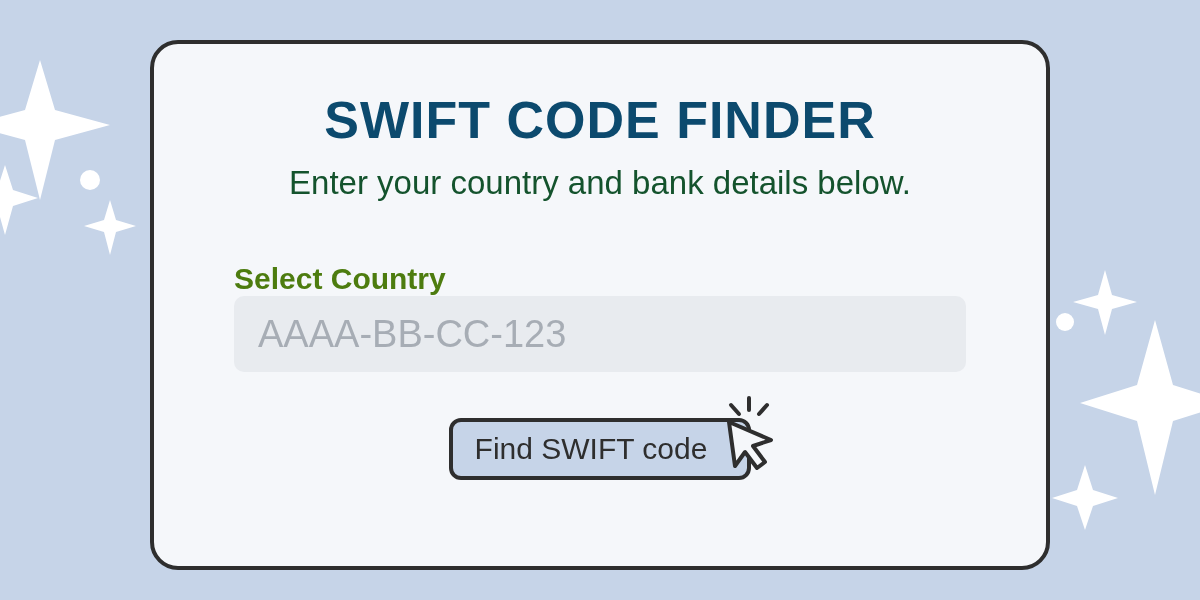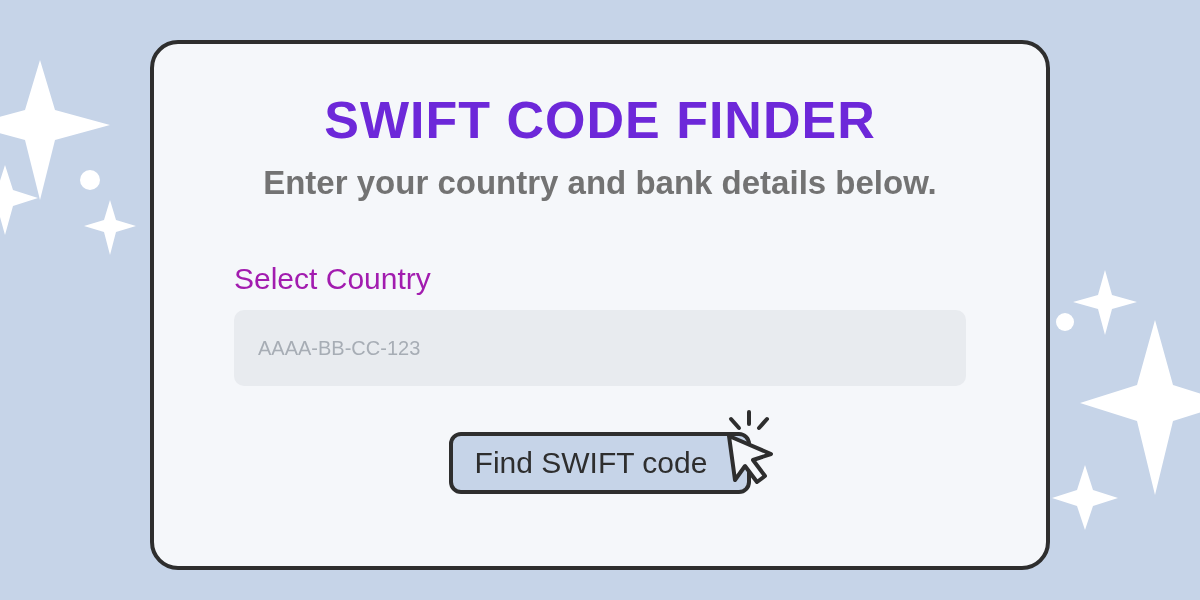--- a/index.html
+++ b/index.html
@@ -23,50 +23,49 @@
       height: 530px;
       background: #f5f7fa;
       border: 4px solid #2e2e2e;
       border-radius: 28px;
       padding: 40px 60px 30px 60px;
       text-align: center;
     }
     .title {
       font-size: 52px;
       font-weight: 800;
-      color: #6d28d9;
+      color: #0c4a6e;
       letter-spacing: 1px;
       margin-top: 6px;
     }
     .subtitle {
       font-size: 33px;
-      color: #737373;
+      color: #14532d;
       margin-top: 14px;
-      font-weight: 700;
+      font-weight: 400;
     }
     .field-wrap {
       margin-top: 60px;
       text-align: left;
       padding: 0 20px;
     }
     .field-label {
       font-size: 30px;
-      font-weight: 400;
-      color: #a21caf;
-      margin-bottom: 14px;
+      font-weight: 700;
+      color: #4d7c0f;
       display: block;
     }
     .text-input {
       width: 100%;
       height: 76px;
       background: #e8ebef;
       border: none;
       border-radius: 10px;
       padding: 0 24px;
-      font-size: 20px;
+      font-size: 38px;
       color: #14532d;
       font-family: inherit;
     }
     .text-input::placeholder {
       color: #a7adb5;
     }
     .btn-wrap {
       position: relative;
       display: inline-block;
       margin-top: 38px;

